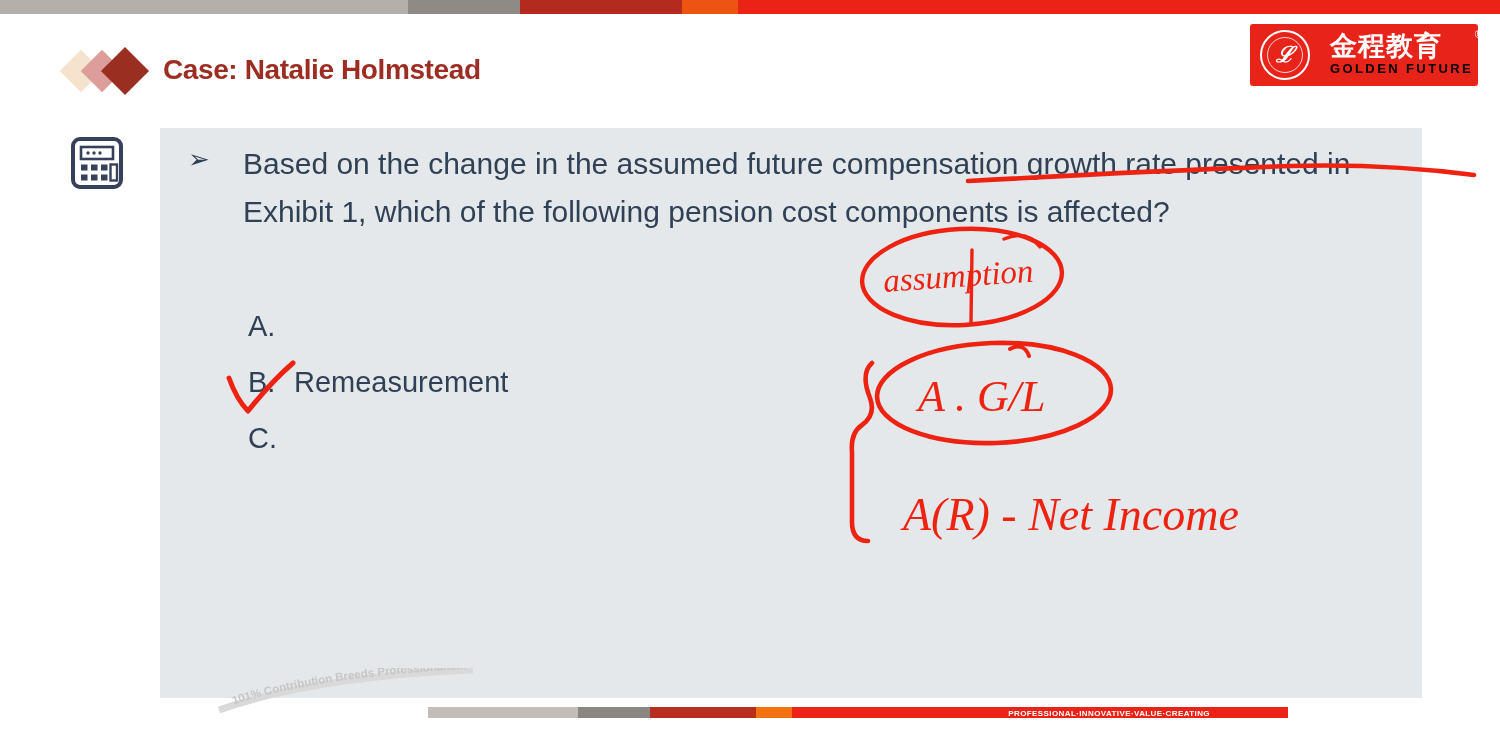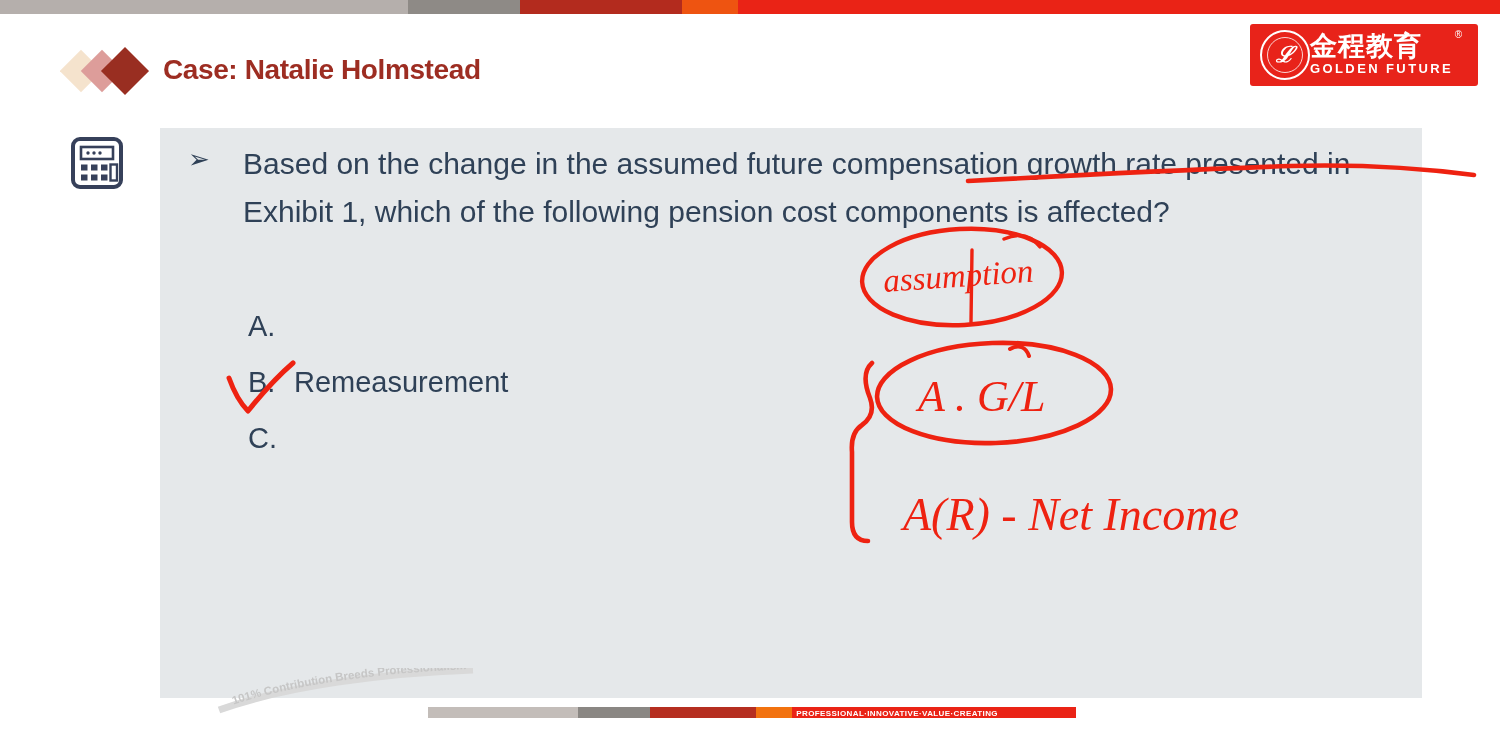--- a/index.html
+++ b/index.html
@@ -54,30 +54,30 @@
     display:flex;align-items:center;justify-content:center;
   }
   #seal::after{
     content:"";position:absolute;left:5px;top:5px;right:5px;bottom:5px;
     border:1px solid rgba(255,255,255,.8);border-radius:50%;
   }
   #seal-mark{
     font-size:22px;color:#ffffff;font-style:italic;font-weight:bold;
     line-height:1;z-index:2;
   }
-  #brand-text{margin-left:0;}
+  #brand-text{margin-left:20px;}
   #brand-cn{
     font-size:27px;font-weight:bold;color:#ffffff;line-height:1.05;
     letter-spacing:1px;position:relative;white-space:nowrap;
   }
   #brand-reg{
     position:absolute;right:-10px;top:-2px;font-size:10px;font-weight:normal;
   }
   #brand-en{
-    font-size:13px;font-weight:bold;color:#ffffff;letter-spacing:2.4px;
+    font-size:13px;font-weight:bold;color:#000000;letter-spacing:2.4px;
     line-height:1.3;white-space:nowrap;
   }
 
   
   #content-panel{
     position:absolute;left:160px;top:128px;width:1262px;height:570px;
     background:#e5e8ea;
   }
 
   #calc-icon{
@@ -126,21 +126,21 @@
     fill:#ee2211;font-family:"Liberation Serif", serif;
   }
 
   
   #footer-swoosh{
     position:absolute;left:215px;top:668px;width:320px;height:46px;
   }
 
   
   #bottom-bar{
-    position:absolute;left:428px;top:707px;width:648px;height:11px;
+    position:absolute;left:428px;top:707px;width:860px;height:11px;
     display:flex;align-items:center;
   }
   .bseg{height:11px;}
   .bseg-1{width:150px;background:#c3bdb9;}
   .bseg-2{width:72px;background:#8a8783;}
   .bseg-3{width:106px;background:#b52e20;}
   .bseg-4{width:36px;background:#f2720f;}
   .bseg-5{flex:1;background:#ea2316;position:relative;}
   #bottom-tagline{
     position:absolute;right:78px;top:50%;transform:translateY(-50%);

